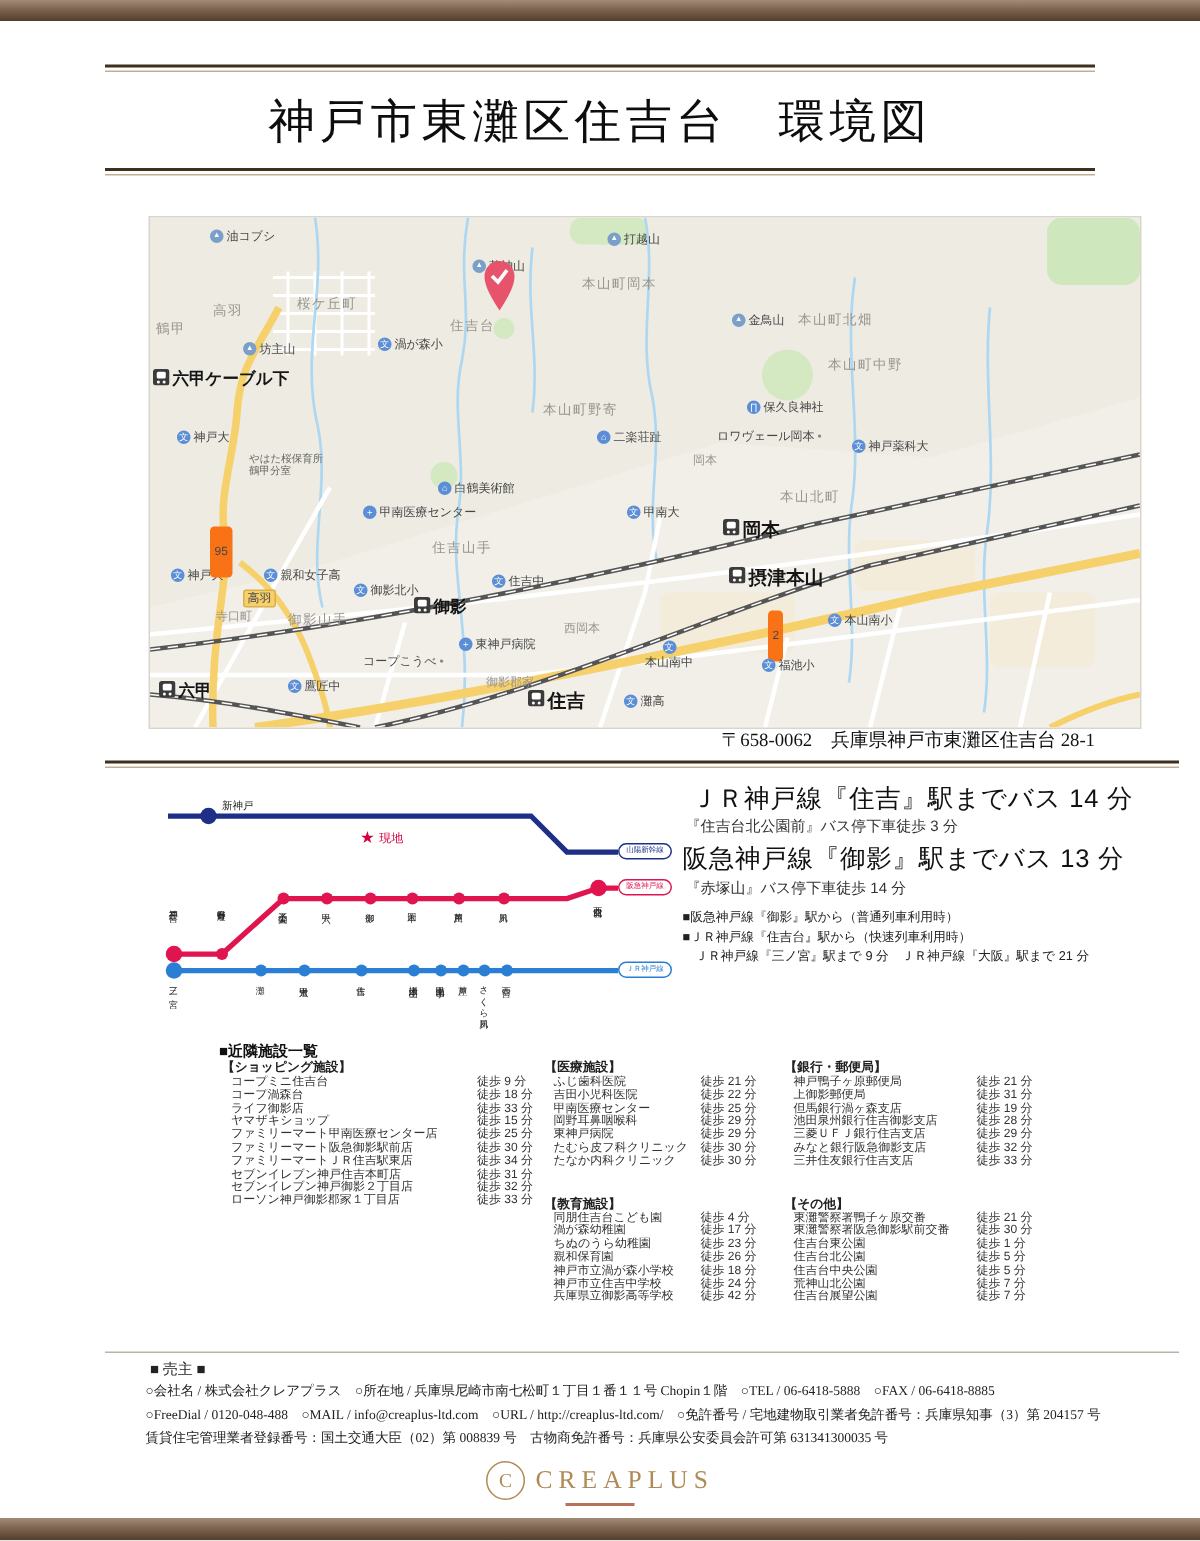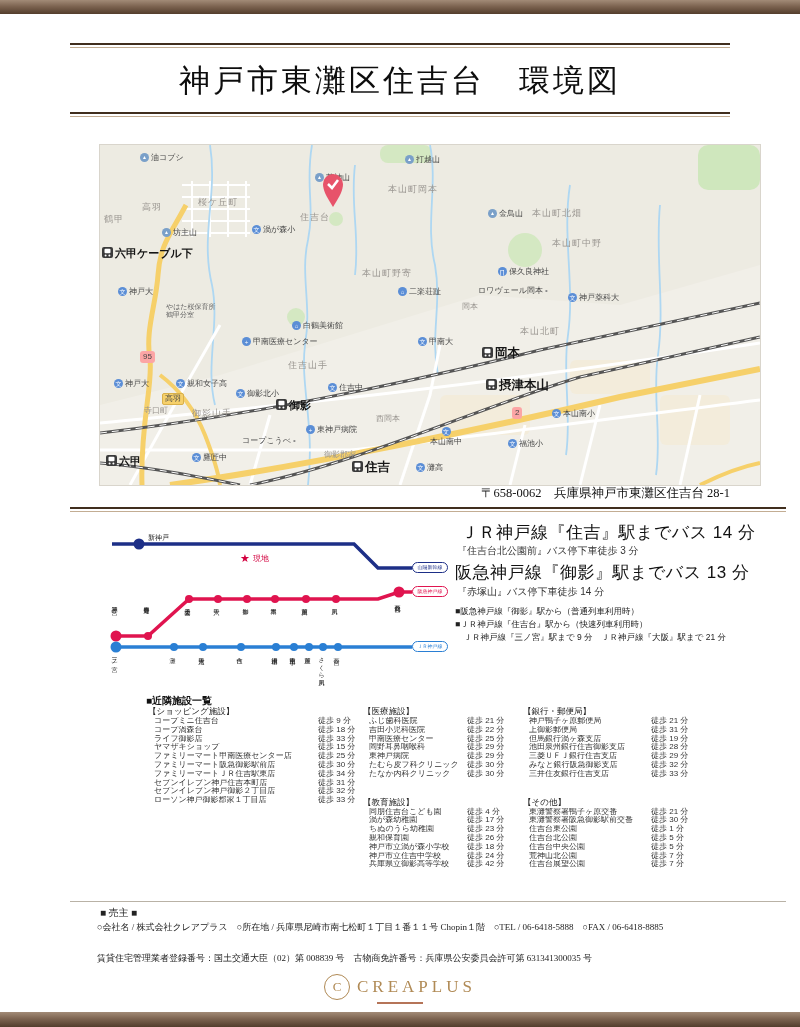--- a/index.html
+++ b/index.html
@@ -31,21 +31,21 @@
   .mlabel.area-s .tx{color:#999590;font-size:8px;}
   .mlabel.poi2 .tx{color:#666;font-size:7px;line-height:1.15;}
   .pdot{color:#8a8a8a;font-size:8px;}
   .mi{display:inline-flex;width:9px;height:9px;border-radius:50%;background:#5b8ed6;color:#fff;
       font-size:6px;align-items:center;justify-content:center;flex:0 0 9px;line-height:1;}
   .mi.mtn{background:#7aa0c9;font-size:5px;}
   .mlabel.station .tx,.mlabel.station-lg .tx{color:#151515;font-weight:bold;font-size:11px;}
   .mlabel.station-lg .tx{font-size:12.5px;}
   .badge-y{background:#f6d06a;border:1px solid #d9b04a;border-radius:2px;color:#5a4a1a;
            font-size:8px;padding:0 2px;line-height:10px;}
-  .badge-b{background:#fca5a5;border-radius:3px;color:#fff;font-size:7px;padding:1px 3px;line-height:10px;}
+  .badge-b{background:#f97316;border-radius:3px;color:#fff;font-size:7px;padding:12px 3px;line-height:10px;}
   #pin{position:absolute;left:221px;top:28px;width:24px;height:36px;}
 
   #addr{position:absolute;top:485px;left:0;width:730px;text-align:right;font-size:12.5px;color:#111;}
 
   
   #railmap{position:absolute;left:92px;top:520px;width:360px;height:180px;}
   #railmap svg{position:absolute;left:0;top:0;}
   .vlabel{position:absolute;writing-mode:vertical-rl;text-orientation:upright;font-size:6px;
           color:#222;line-height:1;letter-spacing:0.5px;}
   .hlabel{position:absolute;font-size:7px;color:#222;line-height:1;}
@@ -61,21 +61,21 @@
   .acc-main{font-size:17px;letter-spacing:0.5px;line-height:1.25;}
   .acc-sub{font-size:10px;color:#333;margin:1px 0 4px 2px;}
   #acc-notes{margin-top:6px;font-size:8.5px;color:#222;line-height:13px;}
 
   
   #fac-title{position:absolute;left:146px;top:694px;font-size:10px;font-weight:bold;color:#111;}
   .fcol{position:absolute;top:705px;}
   #fcol0{left:148px;width:214px;}
   #fcol1{left:363px;width:148px;}
   #fcol2{left:523px;width:172px;}
-  .fghead{font-size:8.5px;font-weight:normal;color:#222;height:12px;line-height:12px;}
+  .fghead{font-size:8.5px;font-weight:bold;color:#222;height:12px;line-height:12px;}
   .fgroup + .fgroup{margin-top:17px;}
   .frow{display:flex;height:8.8px;font-size:8px;color:#333;line-height:8.8px;}
   .fname{flex:1 1 auto;padding-left:6px;white-space:nowrap;overflow:hidden;}
   .ftime{flex:0 0 44px;}
 
   
   .ftline{position:absolute;left:97px;width:650px;font-size:9px;color:#222;white-space:nowrap;}
   #seller-head{top:906px;left:100px;font-size:10px;}
   #ft1{top:921px;} #ft2{top:937px;} #ft3{top:952px;}
   #logo{position:absolute;top:974px;left:0;width:800px;text-align:center;color:#b08a55;}
@@ -609,20 +609,21 @@
         <div class="frow">
           <span class="fname">住吉台展望公園</span>
           <span class="ftime">徒歩 7 分</span>
         </div>
       </div>
     </div>
 
   <div id="rule4" class="rule"></div>
   <div id="seller-head" class="ftline serif">■ 売主 ■</div>
   <div id="ft1" class="ftline serif">○会社名 / 株式会社クレアプラス　○所在地 / 兵庫県尼崎市南七松町１丁目１番１１号 Chopin１階　○TEL / 06-6418-5888　○FAX / 06-6418-8885</div>
+  <div id="ft2" class="ftline serif">○FreeDial / 0120-048-488　○MAIL / info@creaplus-ltd.com　○URL / http://creaplus-ltd.com/　○免許番号 / 宅地建物取引業者免許番号：兵庫県知事（3）第 204157 号</div>
   <div id="ft3" class="ftline serif">賃貸住宅管理業者登録番号：国土交通大臣（02）第 008839 号　古物商免許番号：兵庫県公安委員会許可第 631341300035 号</div>
 
   <div id="logo">
     <span class="row">
       <span class="emblem serif">C</span>
       <span class="word serif">CREAPLUS</span>
     </span>
     <div class="subline"></div>
   </div>
 

